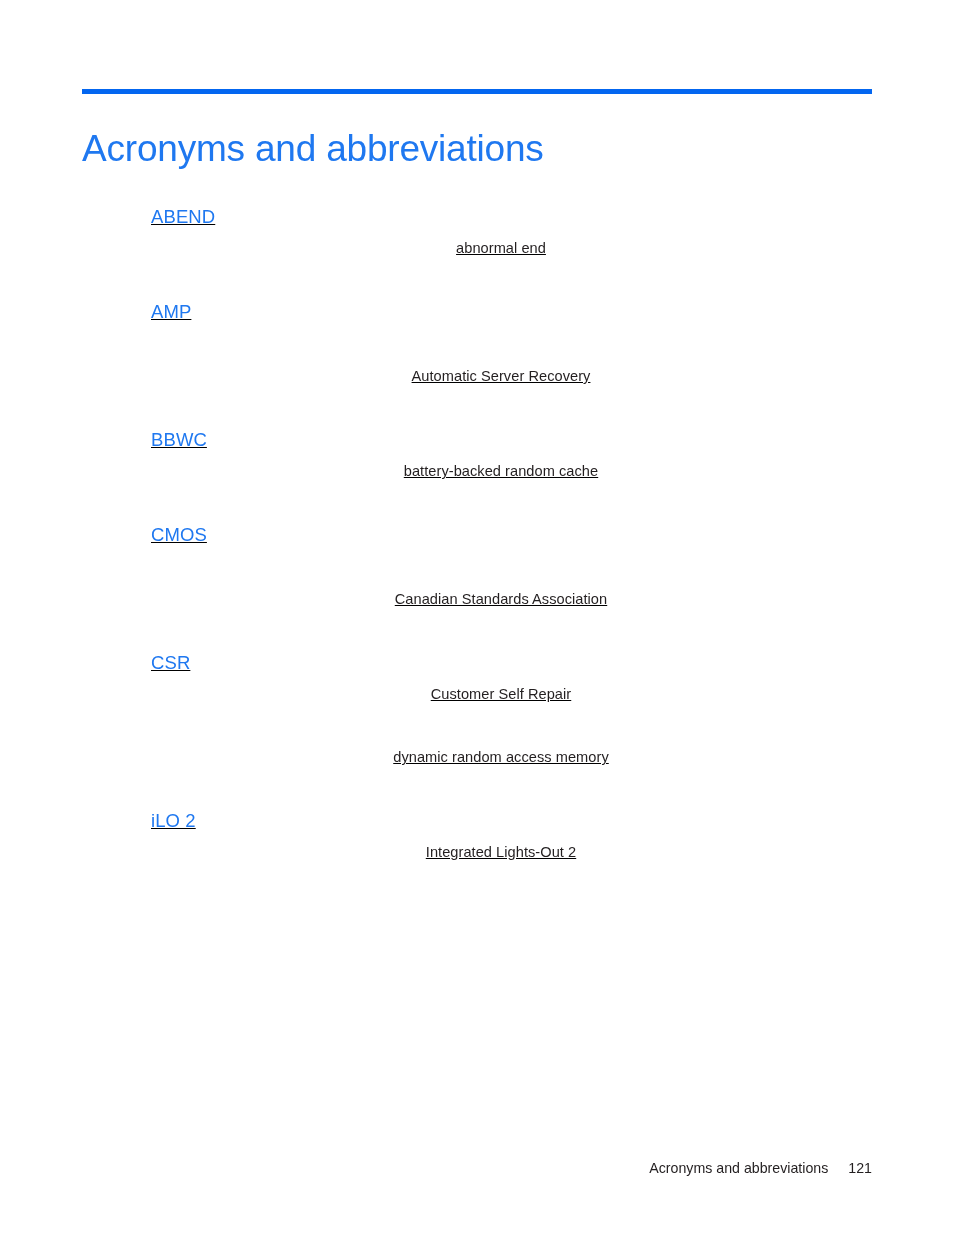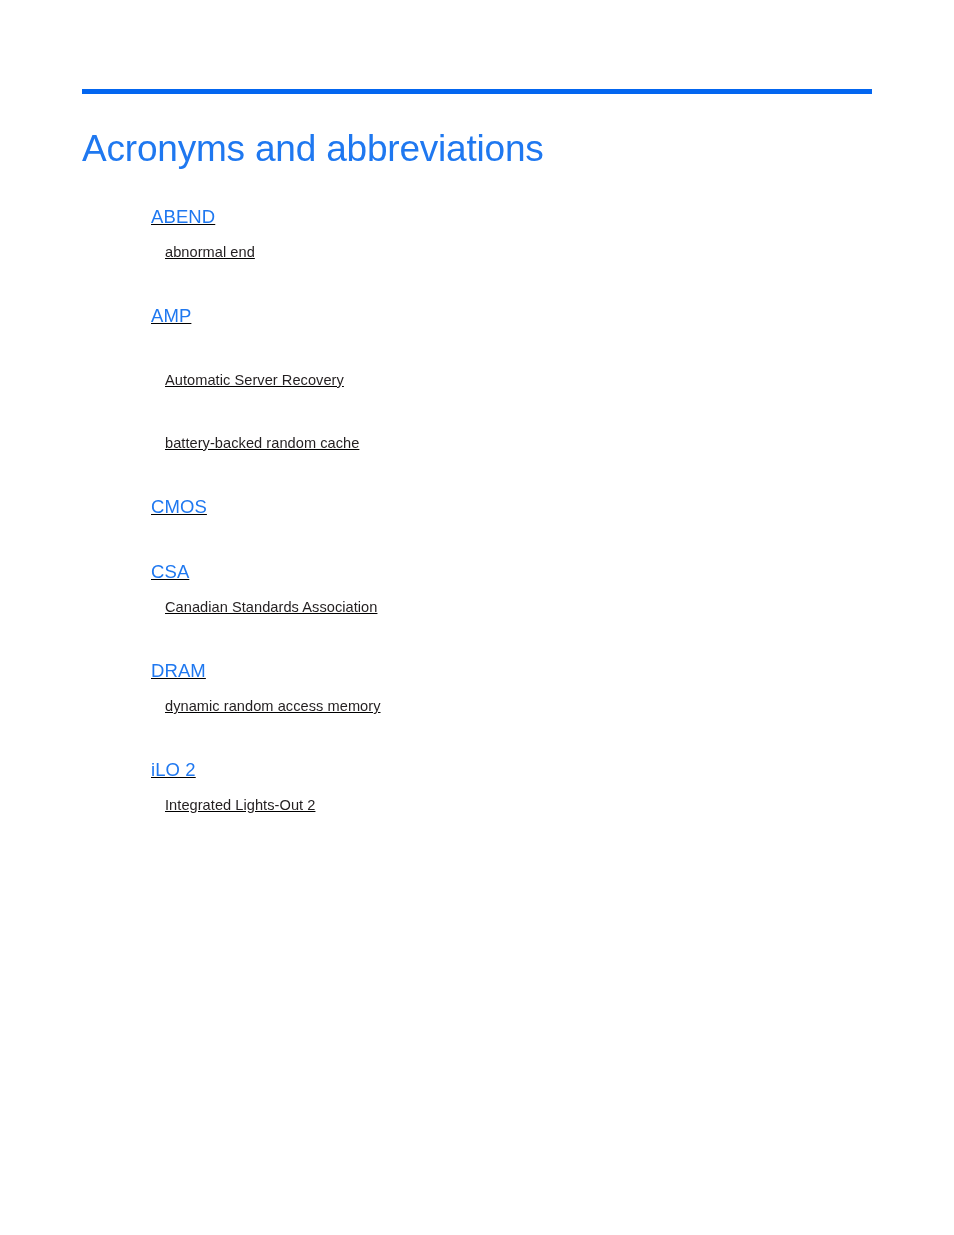--- a/index.html
+++ b/index.html
@@ -72,23 +72,24 @@
     letter-spacing: 0.1px;
     margin: 0 0 10px 0;
     white-space: nowrap;
   }
 
   .entry-def {
     font-size: 14.6px;
     line-height: 20px;
     font-weight: 400;
     color: #231f20;
-    margin: 14px;
+    margin: 8px;
     letter-spacing: 0.05px;
     white-space: nowrap;
+    text-align: center;
   }
 
   
   .footer {
     position: absolute;
     left: 82px;
     top: 1158px;
     width: 790px;
     text-align: right;
     font-size: 14.2px;
@@ -118,33 +119,39 @@
         <div class="entry-term">ABEND</div>
         <div class="entry-def">abnormal end</div>
       </div>
       <div class="entry">
         <div class="entry-term">AMP</div>
       </div>
       <div class="entry">
         <div class="entry-def">Automatic Server Recovery</div>
       </div>
       <div class="entry">
+        <div class="entry-term">BBWC</div>
         <div class="entry-def">battery-backed random cache</div>
       </div>
       <div class="entry">
         <div class="entry-term">CMOS</div>
       </div>
       <div class="entry">
-        <div class="entry-term">CSA</div>
         <div class="entry-def">Canadian Standards Association</div>
       </div>
       <div class="entry">
-        <div class="entry-term">DRAM</div>
+        <div class="entry-term">CSR</div>
+        <div class="entry-def">Customer Self Repair</div>
+      </div>
+      <div class="entry">
         <div class="entry-def">dynamic random access memory</div>
       </div>
       <div class="entry">
         <div class="entry-term">iLO 2</div>
         <div class="entry-def">Integrated Lights-Out 2</div>
       </div>
     </div>
 
+  <div class="footer">
+    <span class="footer-label">Acronyms and abbreviations</span><span class="footer-page">121</span>
+  </div>
 
 </div>
 
 </body></html>

